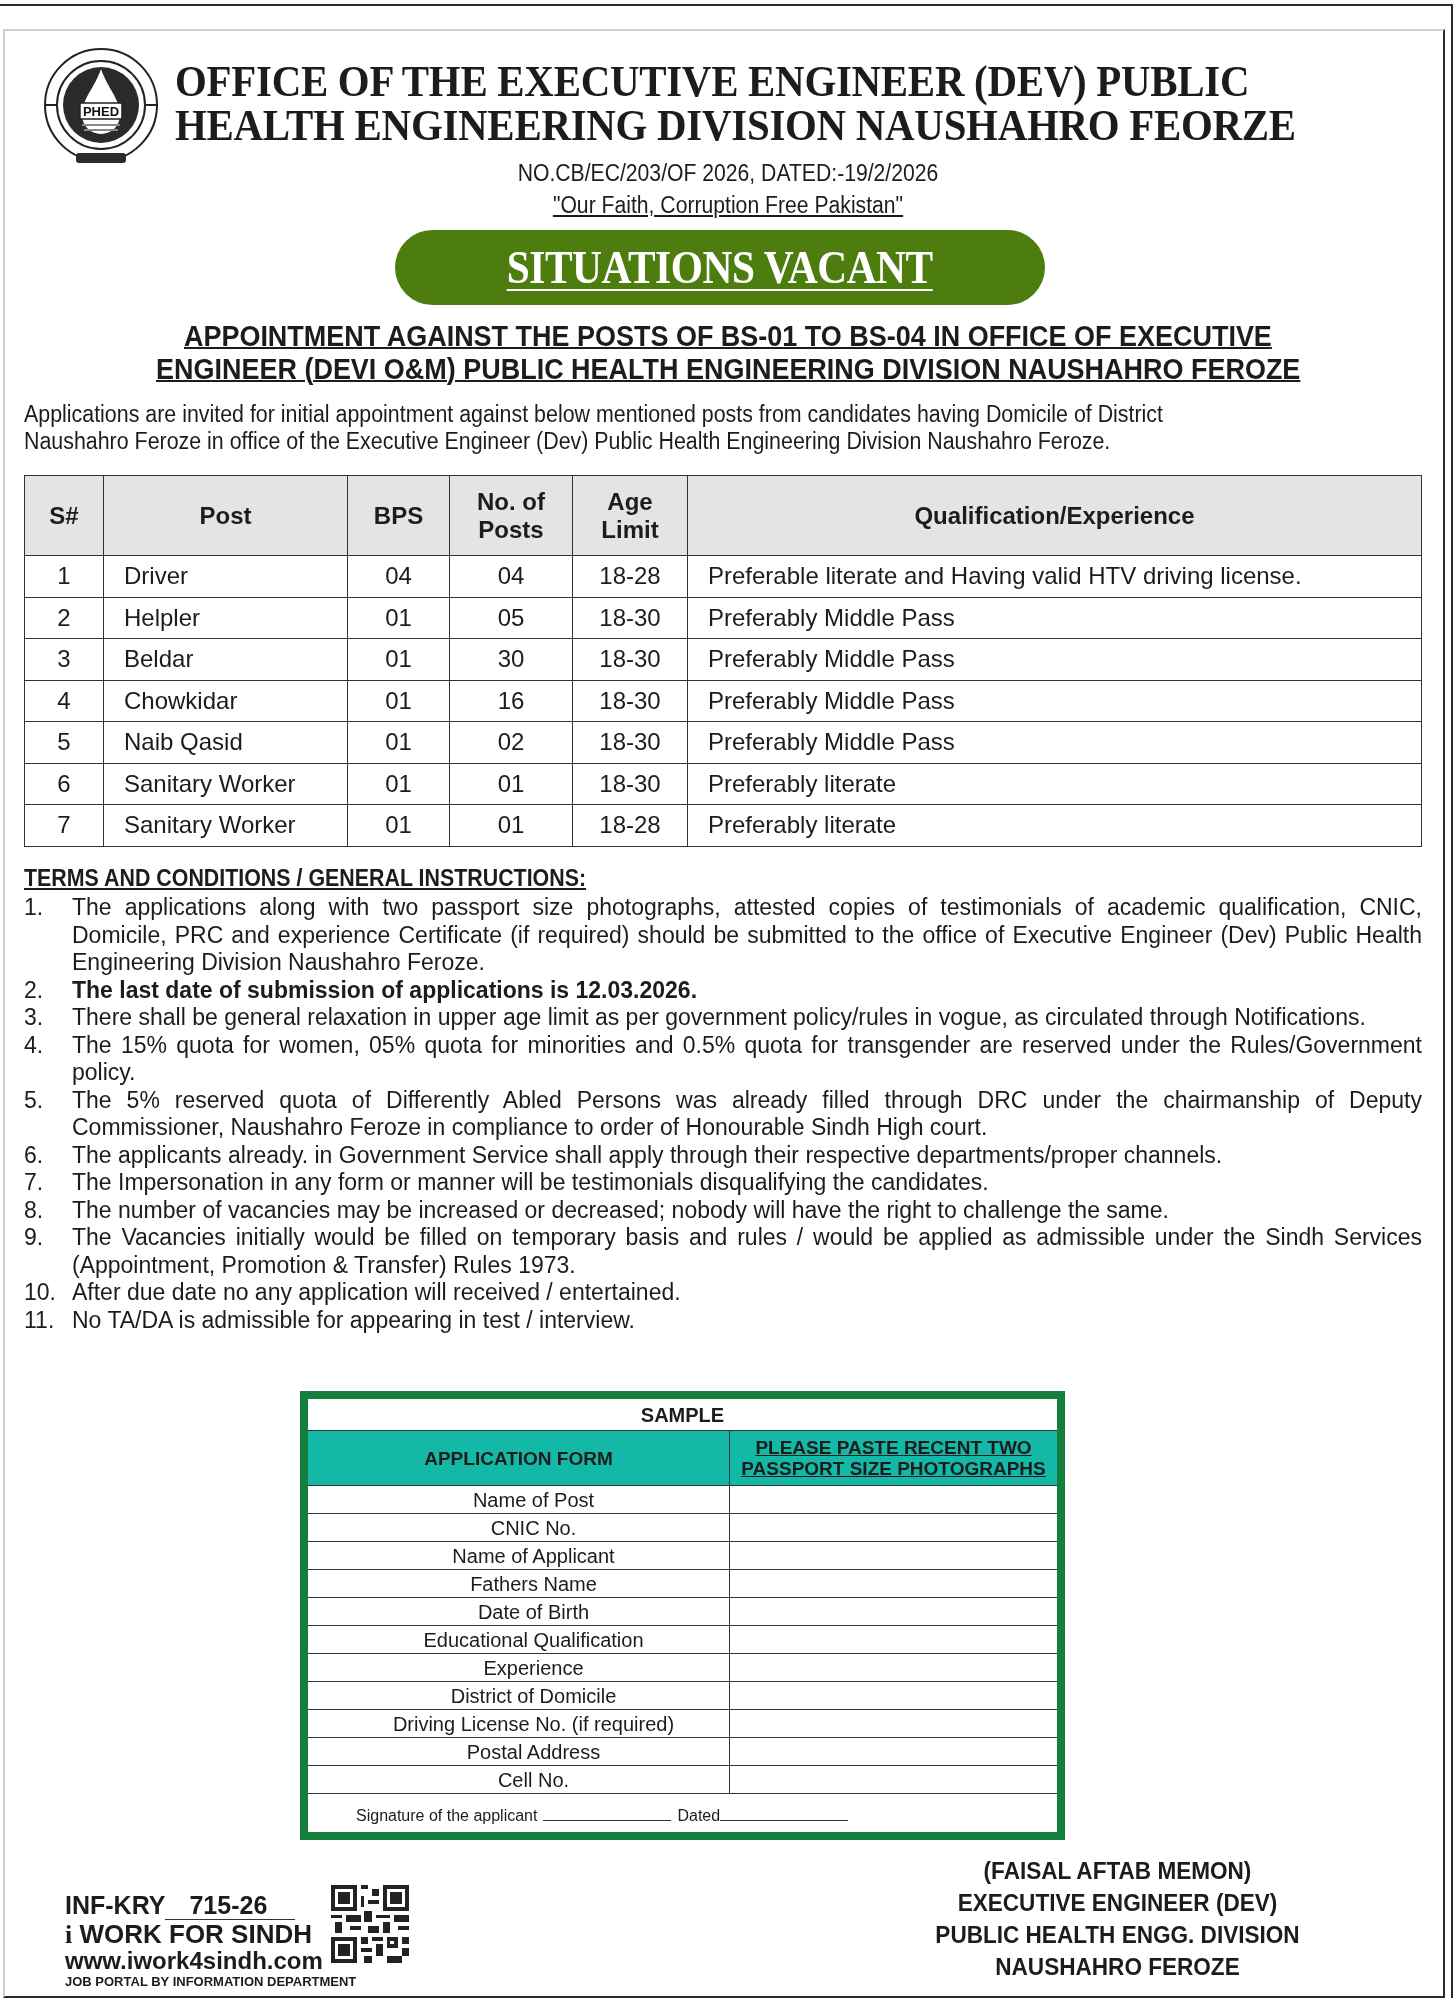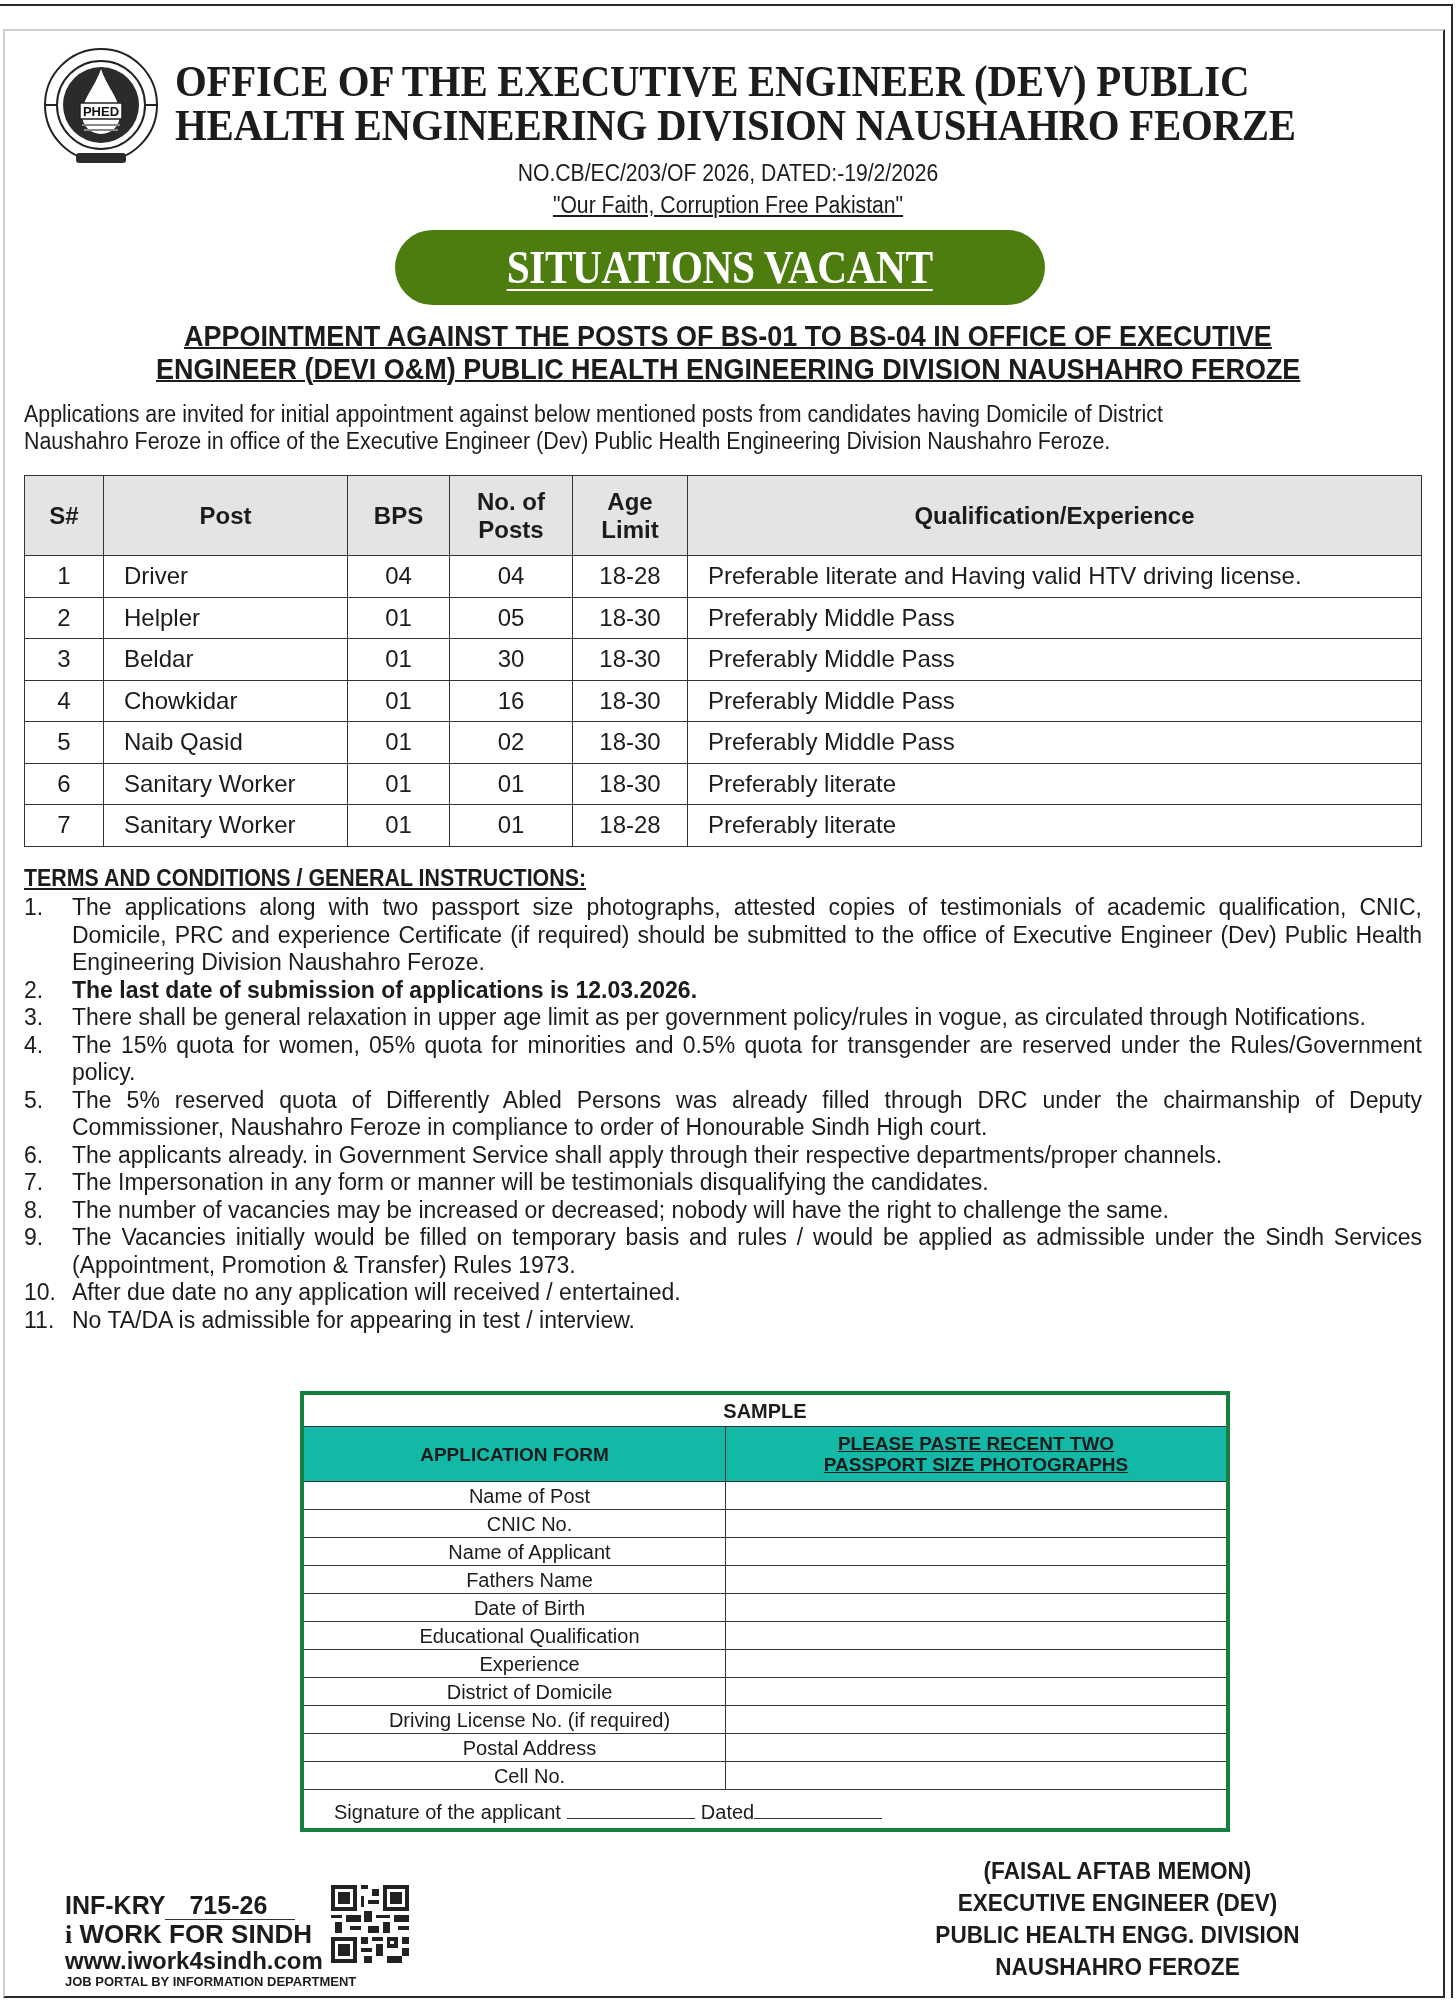--- a/index.html
+++ b/index.html
@@ -46,29 +46,29 @@
 
   
   .terms-title { position: absolute; left: 24px; top: 865px; font-weight: bold; font-size: 23px; text-decoration: underline; transform: scaleX(0.93); transform-origin: left top; }
   .terms { position: absolute; left: 24px; top: 894px; width: 1398px; font-size: 23px; line-height: 27.5px; list-style: none; }
   .terms li { position: relative; padding-left: 48px; text-align: justify; }
   .terms li .num { position: absolute; left: 0; top: 0; }
   .terms li.bold { font-weight: bold; }
   .terms li .txt { display: block; }
 
   
-  .sample { position: absolute; left: 300px; top: 1391px; width: 930px; border: 4px solid #15803d; font-size: 20px; }
+  .sample { position: absolute; left: 300px; top: 1391px; width: 765px; border: 8px solid #15803d; font-size: 20px; }
   .sample .srow { height: 32px; text-align: center; font-weight: bold; line-height: 32px; border-bottom: 1.5px solid #333; }
   .sample .hdr { display: flex; height: 55px; background: #14b8a6; border-bottom: 1.5px solid #333; font-weight: bold; }
   .sample .hdr div { display: flex; align-items: center; justify-content: center; text-align: center; line-height: 21px; font-size: 19px; }
   .sample .c1 { width: 422px; border-right: 1.5px solid #333; }
   .sample .c2 { flex: 1; text-decoration: underline; }
   .sample .frow { display: flex; height: 28px; border-bottom: 1.5px solid #333; text-align: center; }
   .sample .frow .c1 { padding-left: 30px; line-height: 28px; font-size: 20px; }
-  .sample .sig { height: 38px; line-height: 44px; padding-left: 30px; font-size: 20px; }
+  .sample .sig { height: 38px; line-height: 44px; padding-left: 48px; font-size: 16px; }
   .sample .sig .blank { display: inline-block; width: 128px; border-bottom: 1.5px solid #333; height: 1px; margin: 0 6px; vertical-align: baseline; }
 
   
   .inf { position: absolute; left: 65px; top: 1883px; width: 350px; font-family: "Liberation Sans", sans-serif; font-weight: bold; }
   .inf .code { font-size: 25px; line-height: 28px; }
   .inf .code .under { display: inline-block; width: 130px; border-bottom: 1.5px solid #333; padding-left: 24px; margin-top: 8px; }
   .inf .brand { font-size: 26px; line-height: 28px; }
   .inf .url { font-size: 24px; line-height: 24px; }
   .inf .portal { font-size: 13px; line-height: 18px; }
   .qr { position: absolute; left: 330px; top: 1885px; width: 80px; height: 78px; }

